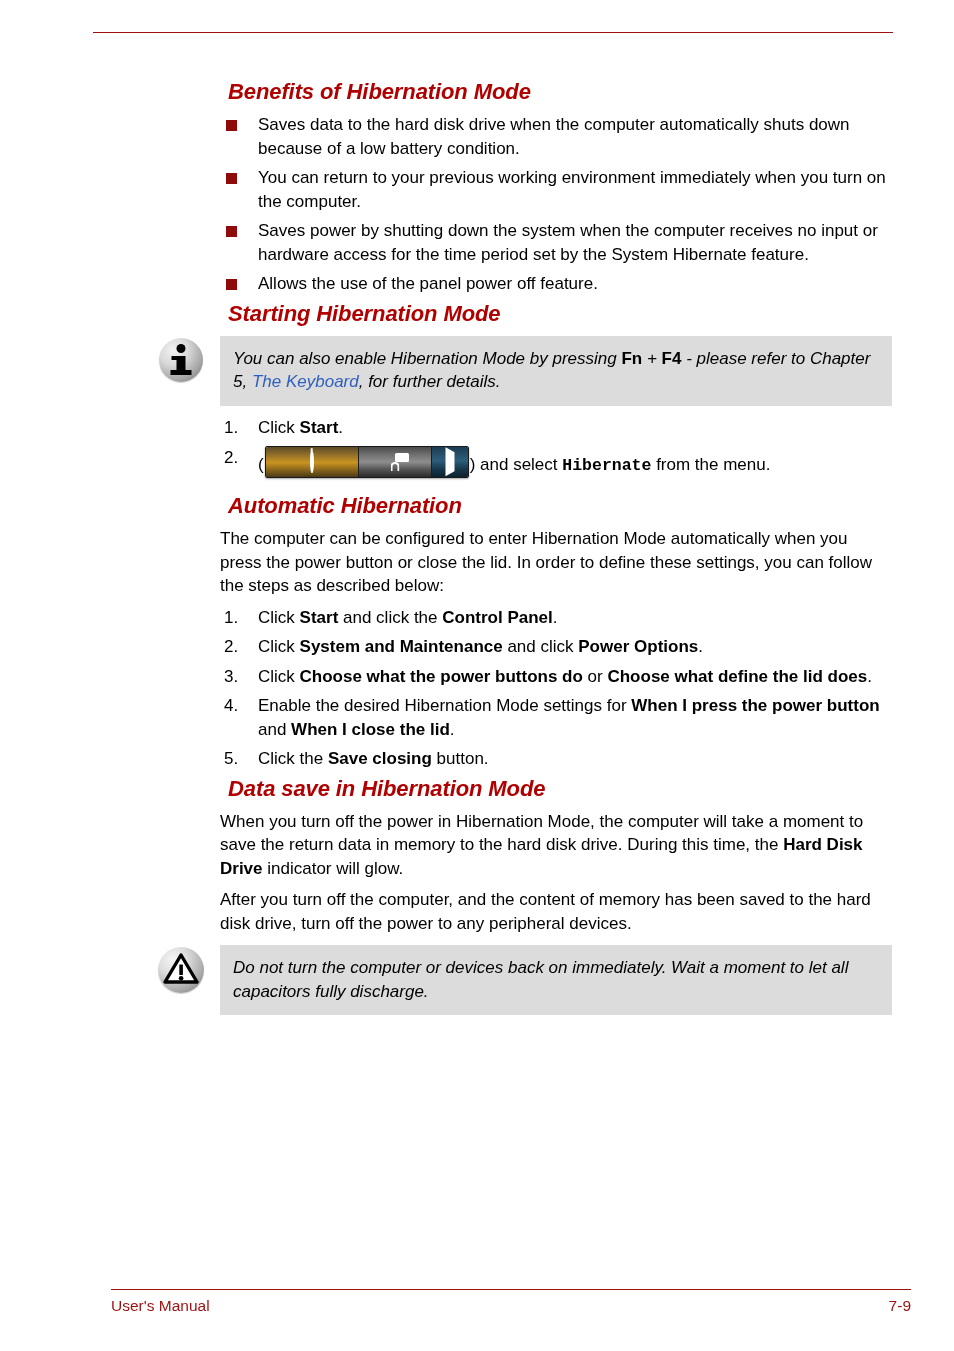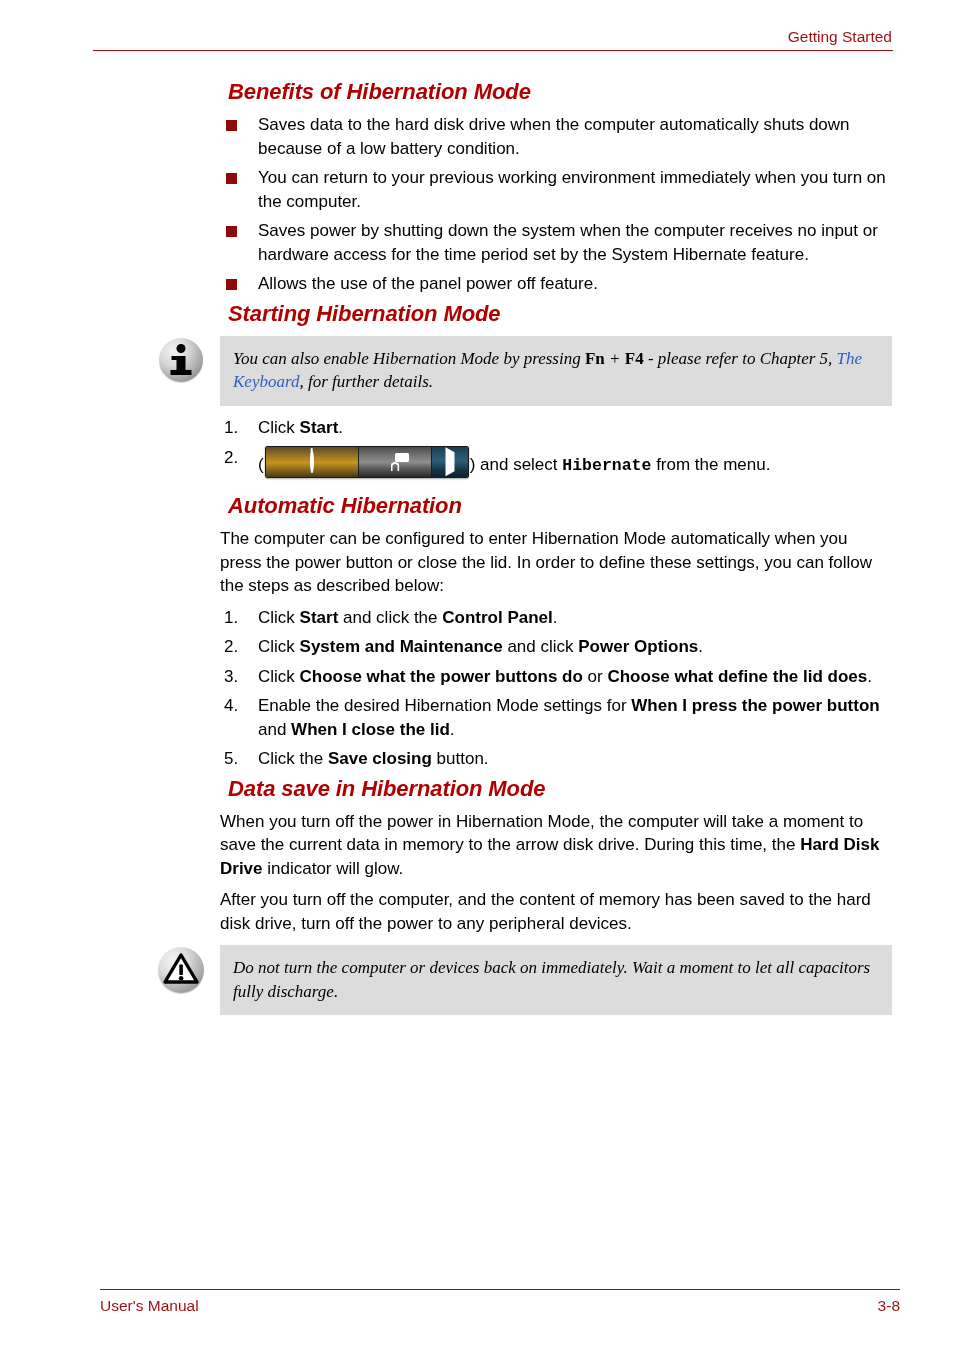--- a/index.html
+++ b/index.html
@@ -134,21 +134,20 @@
   }
   .note-body {
     flex: 1 1 auto;
     background: #dcdcdc;
     padding: 11px 14px 12px 13px;
     font-style: italic;
     font-size: 17px;
     line-height: 23.5px;
     box-sizing: border-box;
     min-height: 58px;
-    font-family: Liberation Serif, serif;
   }
   .note-body b { font-style: normal; font-weight: bold; }
   a.doclink {
     color: #2f5fc0;
     text-decoration: none;
     font-style: italic;
   }
 
   
   .icon-info {
@@ -331,21 +330,21 @@
     font-size: 16.5px;
   }
   .step-2-line2 {
     margin-top: 7px;
     margin-bottom: 16px;
   }
 
   
   .footer {
     position: absolute;
-    left: 100px;
+    left: 111px;
     bottom: 36px;
     width: 800px;
   }
   .footer-rule {
     border-top: 1.6px solid #9e1010;
     width: 100%;
     margin-bottom: 6px;
   }
   .footer-row {
     display: flex;
@@ -354,21 +353,20 @@
     font-size: 15.5px;
     line-height: 19px;
   }
 </style>
 </head>
 <body>
 
 <div class="page">
 
   <div class="header">
-    <div class="header-title">Getting Started</div>
     <div class="header-rule"></div>
   </div>
 
   <div class="content">
 
     <h2 class="section-heading">Benefits of Hibernation Mode</h2>
 
     <ul class="bullets">
       <li>
         <span class="sq"></span>
@@ -435,21 +433,21 @@
 
     <ol class="steps" id="auto-steps">
         <li><span class="num">1.</span><span><span>Click </span><b>Start</b><span> and click the </span><b>Control Panel</b><span>.</span></span></li>
         <li><span class="num">2.</span><span><span>Click </span><b>System and Maintenance</b><span> and click </span><b>Power Options</b><span>.</span></span></li>
         <li><span class="num">3.</span><span><span>Click </span><b>Choose what the power buttons do</b><span> or </span><b>Choose what define the lid does</b><span>.</span></span></li>
         <li><span class="num">4.</span><span><span>Enable the desired Hibernation Mode settings for </span><b>When I press the power button</b><span> and </span><b>When I close the lid</b><span>.</span></span></li>
         <li><span class="num">5.</span><span><span>Click the </span><b>Save closing</b><span> button.</span></span></li>
       </ol>
 
     <h2 class="section-heading gap-before">Data save in Hibernation Mode</h2>
-    <p class="body-text"><span>When you turn off the power in Hibernation Mode, the computer will take a moment to save the current data in memory to the arrow disk drive. During this time, the </span><b>Hard Disk Drive</b><span> indicator will glow.</span></p>
+    <p class="body-text"><span>When you turn off the power in Hibernation Mode, the computer will take a moment to save the return data in memory to the hard disk drive. During this time, the </span><b>Hard Disk Drive</b><span> indicator will glow.</span></p>
     <p class="body-text">After you turn off the computer, and the content of memory has been saved to the hard disk drive, turn off the power to any peripheral devices.</p>
 
     <div class="notebox">
       <div class="note-icon-wrap">
         <div class="icon-warning">
           <svg width="46" height="46" viewBox="0 0 46 46">
             <polygon points="23,8 39,35 7,35" fill="#ffffff" stroke="#000000" stroke-width="3.4" stroke-linejoin="round"></polygon>
             <rect x="21.3" y="17.5" width="3.6" height="10.5" fill="#000000" rx="0.6"></rect>
             <circle cx="23.1" cy="31.2" r="2.3" fill="#000000"></circle>
           </svg>
@@ -457,17 +455,17 @@
       </div>
       <div class="note-body">Do not turn the computer or devices back on immediately. Wait a moment to let all capacitors fully discharge.</div>
     </div>
 
   </div>
 
   <div class="footer">
     <div class="footer-rule"></div>
     <div class="footer-row">
       <span>User's Manual</span>
-      <span>3-8</span>
+      <span>7-9</span>
     </div>
   </div>
 
 </div>
 
 </body></html>

